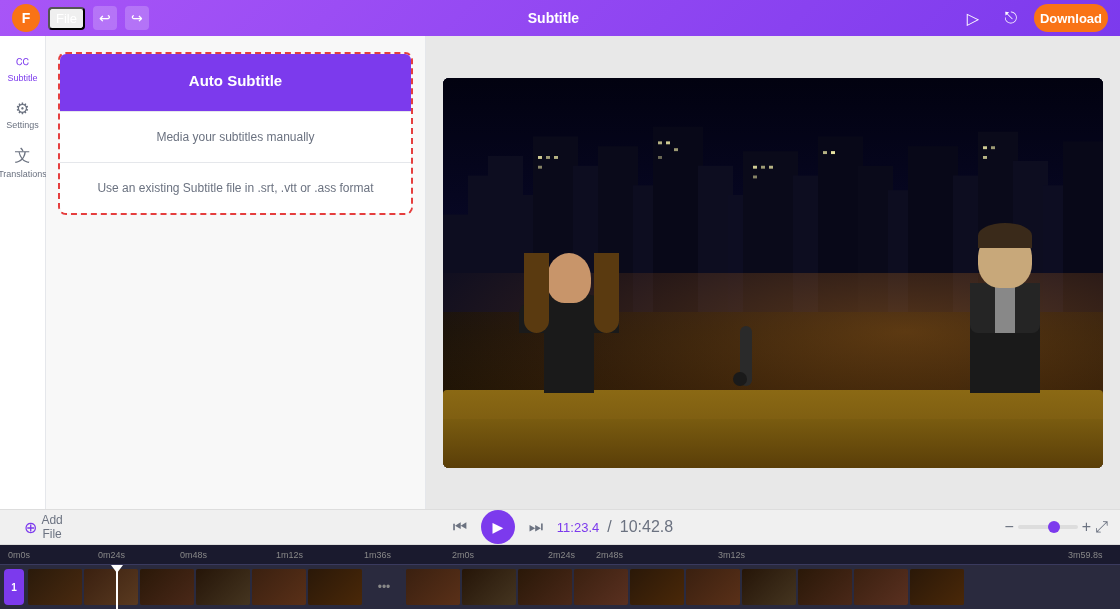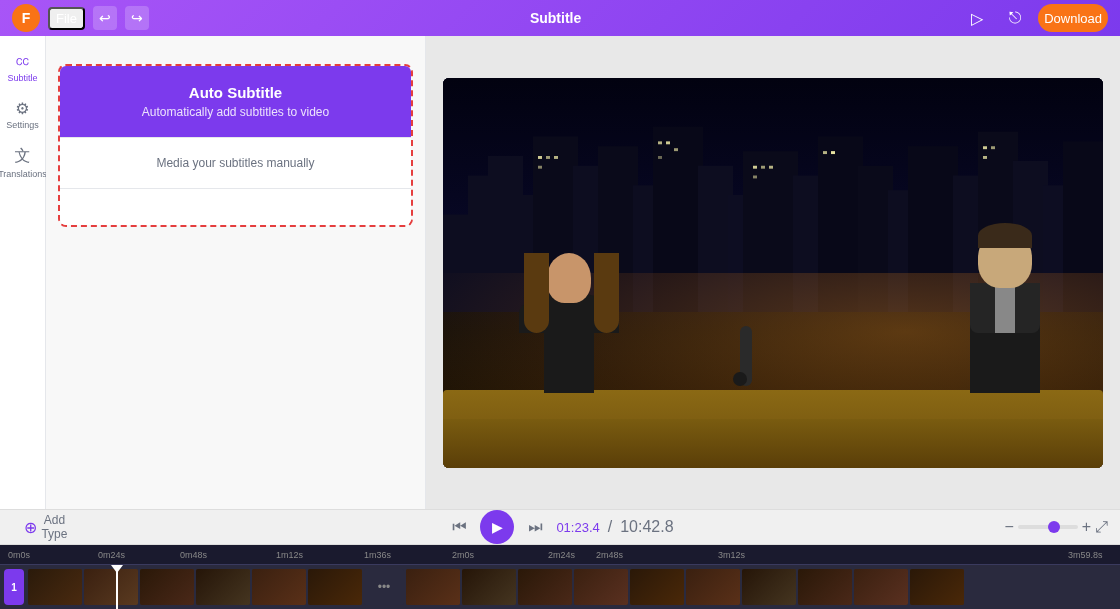--- a/index.html
+++ b/index.html
@@ -28,41 +28,41 @@
       flex: 1; text-align: center; color: white; font-size: 14px; font-weight: 600;
     }
     .header-right { display: flex; align-items: center; gap: 8px; margin-left: auto; }
     .header-icon-btn {
       width: 30px; height: 30px; background: transparent; border: none;
       color: white; cursor: pointer; font-size: 16px; display: flex; align-items: center; justify-content: center;
       border-radius: 4px;
     }
     .download-btn {
       background: #f97316; color: white; border: none; border-radius: 14px;
-      padding: 4px 6px; font-size: 13px; font-weight: 400; cursor: pointer; height: 28px;
+      padding: 4px 6px; font-size: 13px; font-weight: 700; cursor: pointer; height: 28px;
     }
 
     
     .main-body { display: flex; height: calc(609px - 36px - 100px); }
 
     
     .sidebar {
       width: 46px; background: white; display: flex; flex-direction: column;
       align-items: center; padding-top: 8px; gap: 4px; border-right: 1px solid #e5e7eb;
     }
     .sidebar-item {
       display: flex; flex-direction: column; align-items: center; padding: 6px 4px;
       cursor: pointer; border-radius: 6px; width: 42px; font-size: 9px; color: #6b7280;
     }
     .sidebar-item.active { color: #7c3aed; }
     .sidebar-item-icon { font-size: 16px; margin-bottom: 2px; }
 
     
     .panel {
-      width: 380px; background: #f8f8f8; padding: 28px 12px;
+      width: 380px; background: #f8f8f8; padding: 16px 12px;
       border-right: 1px solid #e5e7eb; overflow-y: auto;
     }
     .panel-inner {
       border: 2.5px dashed #e53e3e; border-radius: 8px; overflow: hidden;
     }
     .option-card {
       background: white; cursor: pointer; border-bottom: 1px solid #e5e7eb;
     }
     .option-card:last-child { border-bottom: none; }
     .option-card.selected { background: #7c3aed; }
@@ -206,30 +206,30 @@
       <div class="sidebar-item-icon">文</div>
       <span>Translations</span>
     </div>
   </nav>
 
   <aside class="panel">
     <div class="panel-inner">
       <div class="option-card selected">
         <div class="option-card-inner">
           <div class="option-title">Auto Subtitle</div>
-          <div class="option-desc">Automatically add subtitles to video</div>
         </div>
       </div>
       <div class="option-card">
         <div class="option-card-inner">
           <div class="option-desc">Media your subtitles manually</div>
         </div>
       </div>
       <div class="option-card">
         <div class="option-card-inner">
+          <div class="option-desc">Use an existing Subtitle file in .srt, .vtt or .ass format</div>
         </div>
       </div>
     </div>
   </aside>
 
   <main class="video-area">
     <div class="video-container">
       <div class="video-scene">
 
         <div style="position:absolute;top:0;left:0;right:0;bottom:0;background:linear-gradient(to bottom, #050518 0%, #0a0a25 30%, #15100a 65%, #2a1800 100%);">
@@ -329,30 +329,30 @@
     </div>
   </main>
 </div>
 
 <div class="bottom-section">
 
   <div class="playback-bar" style="position:relative;">
     <div class="left-controls">
       <button class="add-media-btn" style="display:flex;align-items:center;gap:4px;background:none;border:none;color:#6b7280;font-size:12px;cursor:pointer;">
         <span style="font-size:16px;color:#7c3aed;">⊕</span>
-        <span>Add Type</span>
+        <span>Add File</span>
       </button>
     </div>
     <div class="playback-controls">
       <button class="skip-btn">⏮</button>
       <button class="play-btn">
         <span>▶</span>
       </button>
       <button class="skip-btn">⏭</button>
-      <span class="time-display">01:23.4</span>
+      <span class="time-display">11:23.4</span>
       <span class="time-total"> / </span>
       <span class="time-total">10:42.8</span>
     </div>
     <div class="right-controls">
       <button class="zoom-btn">−</button>
       <div class="zoom-slider">
         <div class="zoom-thumb"></div>
       </div>
       <button class="zoom-btn">+</button>
       <button class="expand-btn">⤢</button>

